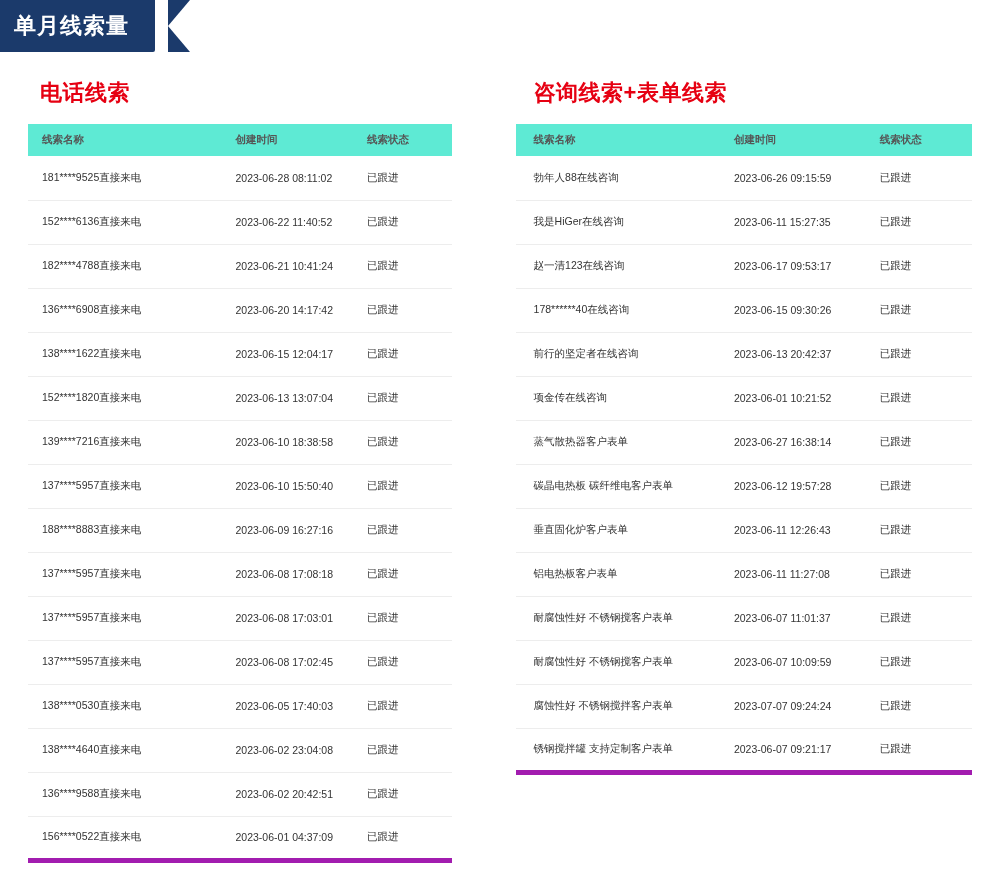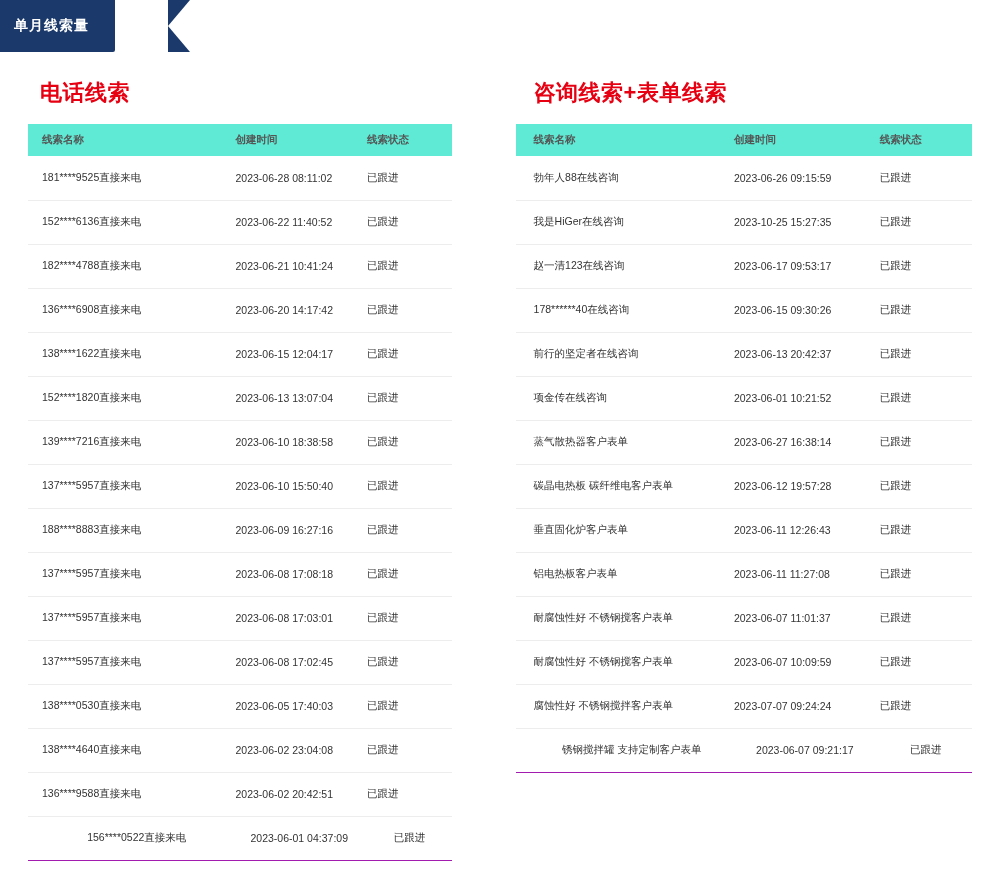--- a/index.html
+++ b/index.html
@@ -26,21 +26,21 @@
     left: 0;
     height: 52px;
     background: #1b3a6b;
     padding: 0 26px 0 14px;
     display: flex;
     align-items: center;
     border-bottom-right-radius: 2px;
   }
   .banner-title {
     color: #ffffff;
-    font-size: 14px;
+    font-size: 22px;
     font-weight: bold;
     letter-spacing: 1px;
     white-space: nowrap;
   }
   
   .banner-tail {
     position: absolute;
     top: 0;
     left: 168px;
     width: 0;
@@ -96,21 +96,21 @@
     font-size: 10.5px;
     color: #333333;
     padding: 0;
     height: 44px;
     vertical-align: middle;
     border-bottom: 1px solid #ededed;
     white-space: nowrap;
     overflow: hidden;
     text-overflow: ellipsis;
   }
-  table.lead-table tbody tr:last-child td { border-bottom: 1px solid #a21caf; text-align: center; }
+  table.lead-table tbody tr:last-child td { border-bottom: 5px solid #a21caf; }
 
   .cell-name { color: #3b7ddd; }
   .cell-time { color: #444444; }
   .cell-status { color: #333333; }
 
   
   .col-left .c-name   { width: 48%; padding-left: 14px; }
   .col-left .c-time   { width: 31%; padding-left: 4px; }
   .col-left .c-status { width: 21%; padding-left: 4px; }
 
@@ -240,21 +240,21 @@
         </tr>
       </thead>
       <tbody id="right-body">
           <tr>
             <td class="c-name cell-name">勃年人88在线咨询</td>
             <td class="c-time cell-time">2023-06-26 09:15:59</td>
             <td class="c-status cell-status">已跟进</td>
           </tr>
           <tr>
             <td class="c-name cell-name">我是HiGer在线咨询</td>
-            <td class="c-time cell-time">2023-10-25 15:27:35</td>
+            <td class="c-time cell-time">2023-06-11 15:27:35</td>
             <td class="c-status cell-status">已跟进</td>
           </tr>
           <tr>
             <td class="c-name cell-name">赵一清123在线咨询</td>
             <td class="c-time cell-time">2023-06-17 09:53:17</td>
             <td class="c-status cell-status">已跟进</td>
           </tr>
           <tr>
             <td class="c-name cell-name">178******40在线咨询</td>
             <td class="c-time cell-time">2023-06-15 09:30:26</td>

